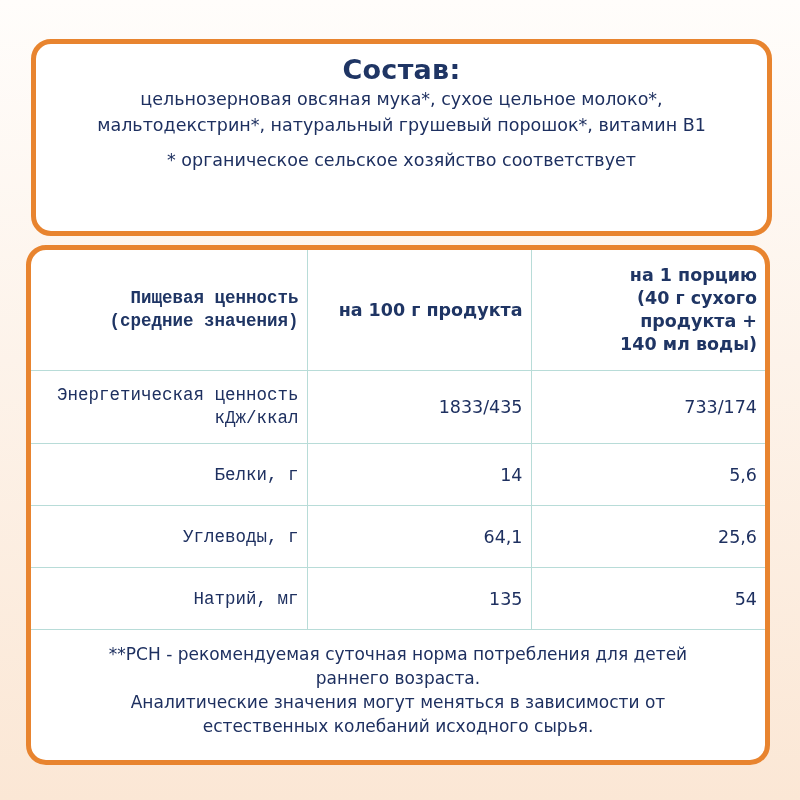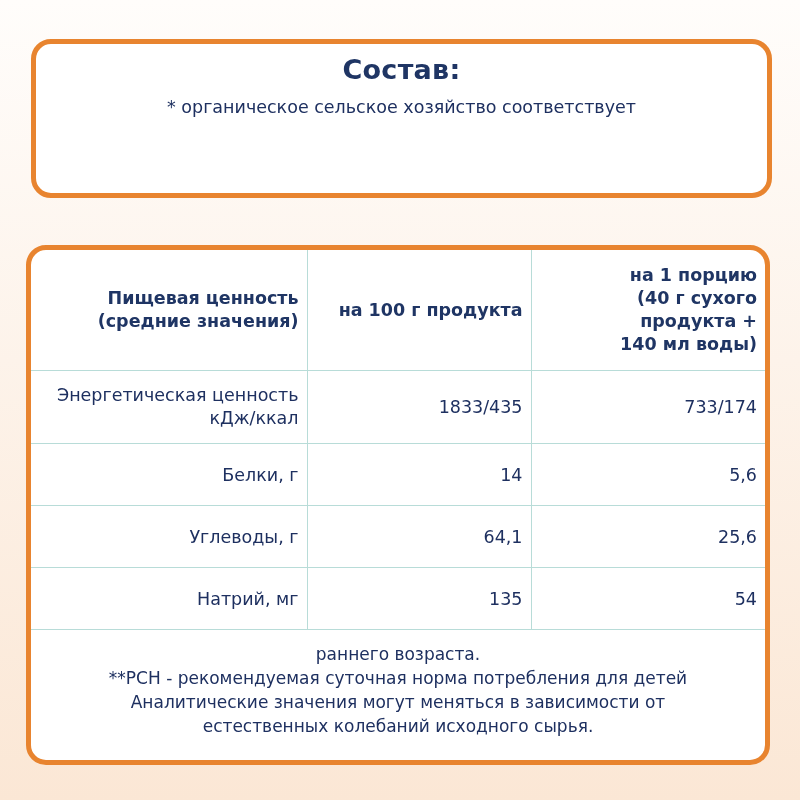--- a/index.html
+++ b/index.html
@@ -6,43 +6,45 @@
   body {
     width:800px; height:800px; overflow:hidden; position:relative;
     background: linear-gradient(to bottom, #fffdfb 0%, #fdf3ea 45%, #fbe7d5 100%);
     font-family: "DejaVu Sans", sans-serif;
     color:#1e3060;
   }
   .box {
     position:absolute; background:#fff;
     border:5px solid #e8842f; border-radius:20px; box-sizing:border-box;
   }
-  #composition { left:31px; top:39px; width:741px; height:159px; text-align:center; }
+  #composition { left:31px; top:39px; width:741px; height:197px; text-align:center; }
   .comp-title { font-weight:bold; font-size:27px; color:#1f3564; margin-top:10px; letter-spacing:0.3px; }
   .comp-text { font-size:17.5px; line-height:26px; margin-top:1px; color:#1e3060; }
   .comp-note { font-size:17.5px; line-height:26px; margin-top:9px; color:#1e3060; }
 
   #nutrition { left:26px; top:245px; width:744px; height:520px; overflow:hidden; }
   table { border-collapse:collapse; width:100%; table-layout:fixed; }
   td, th { border:1px solid #b8dcd8; text-align:right; vertical-align:middle; padding:8px; }
   tr:first-child th { border-top:none; }
-  td:first-child, th:first-child { border-left:none; }
+  td:first-child, th:first-child { border-left:none;font-family:Liberation Mono, monospace; }
   td:last-child, th:last-child { border-right:none; }
   th { font-weight:bold; font-size:17.5px; line-height:23px; color:#1f3564; height:104px; }
   td { font-size:17.5px; color:#1e3060; height:45px; }
   td.tall { height:56px; line-height:23px; }
   .footnote { font-size:17px; line-height:24px; text-align:center; padding-top:12px; color:#1e3060; }
   .footnote div { white-space:nowrap; }
 </style>
 </head>
 <body>
 
 <div class="box" id="composition">
   <div class="comp-title">Состав:</div>
   <div class="comp-text">
+    <div>цельнозерновая овсяная мука*, сухое цельное молоко*,</div>
+    <div>мальтодекстрин*, натуральный грушевый порошок*, витамин В1</div>
   </div>
   <div class="comp-note">
     <div>* органическое сельское хозяйство соответствует</div>
   </div>
 </div>
 
 <div class="box" id="nutrition">
   <table>
     <colgroup>
       <col style="width:276px">
@@ -84,18 +86,18 @@
       <td>25,6</td>
     </tr>
     <tr>
       <td>Натрий, мг</td>
       <td>135</td>
       <td>54</td>
     </tr>
   </tbody>
     </table>
   <div class="footnote">
+    <div>**РСН - рекомендуемая суточная норма потребления для детей</div>
     <div>раннего возраста.</div>
-    <div>**РСН - рекомендуемая суточная норма потребления для детей</div>
     <div>Аналитические значения могут меняться в зависимости от</div>
     <div>естественных колебаний исходного сырья.</div>
   </div>
 </div>
 
 </body></html>

